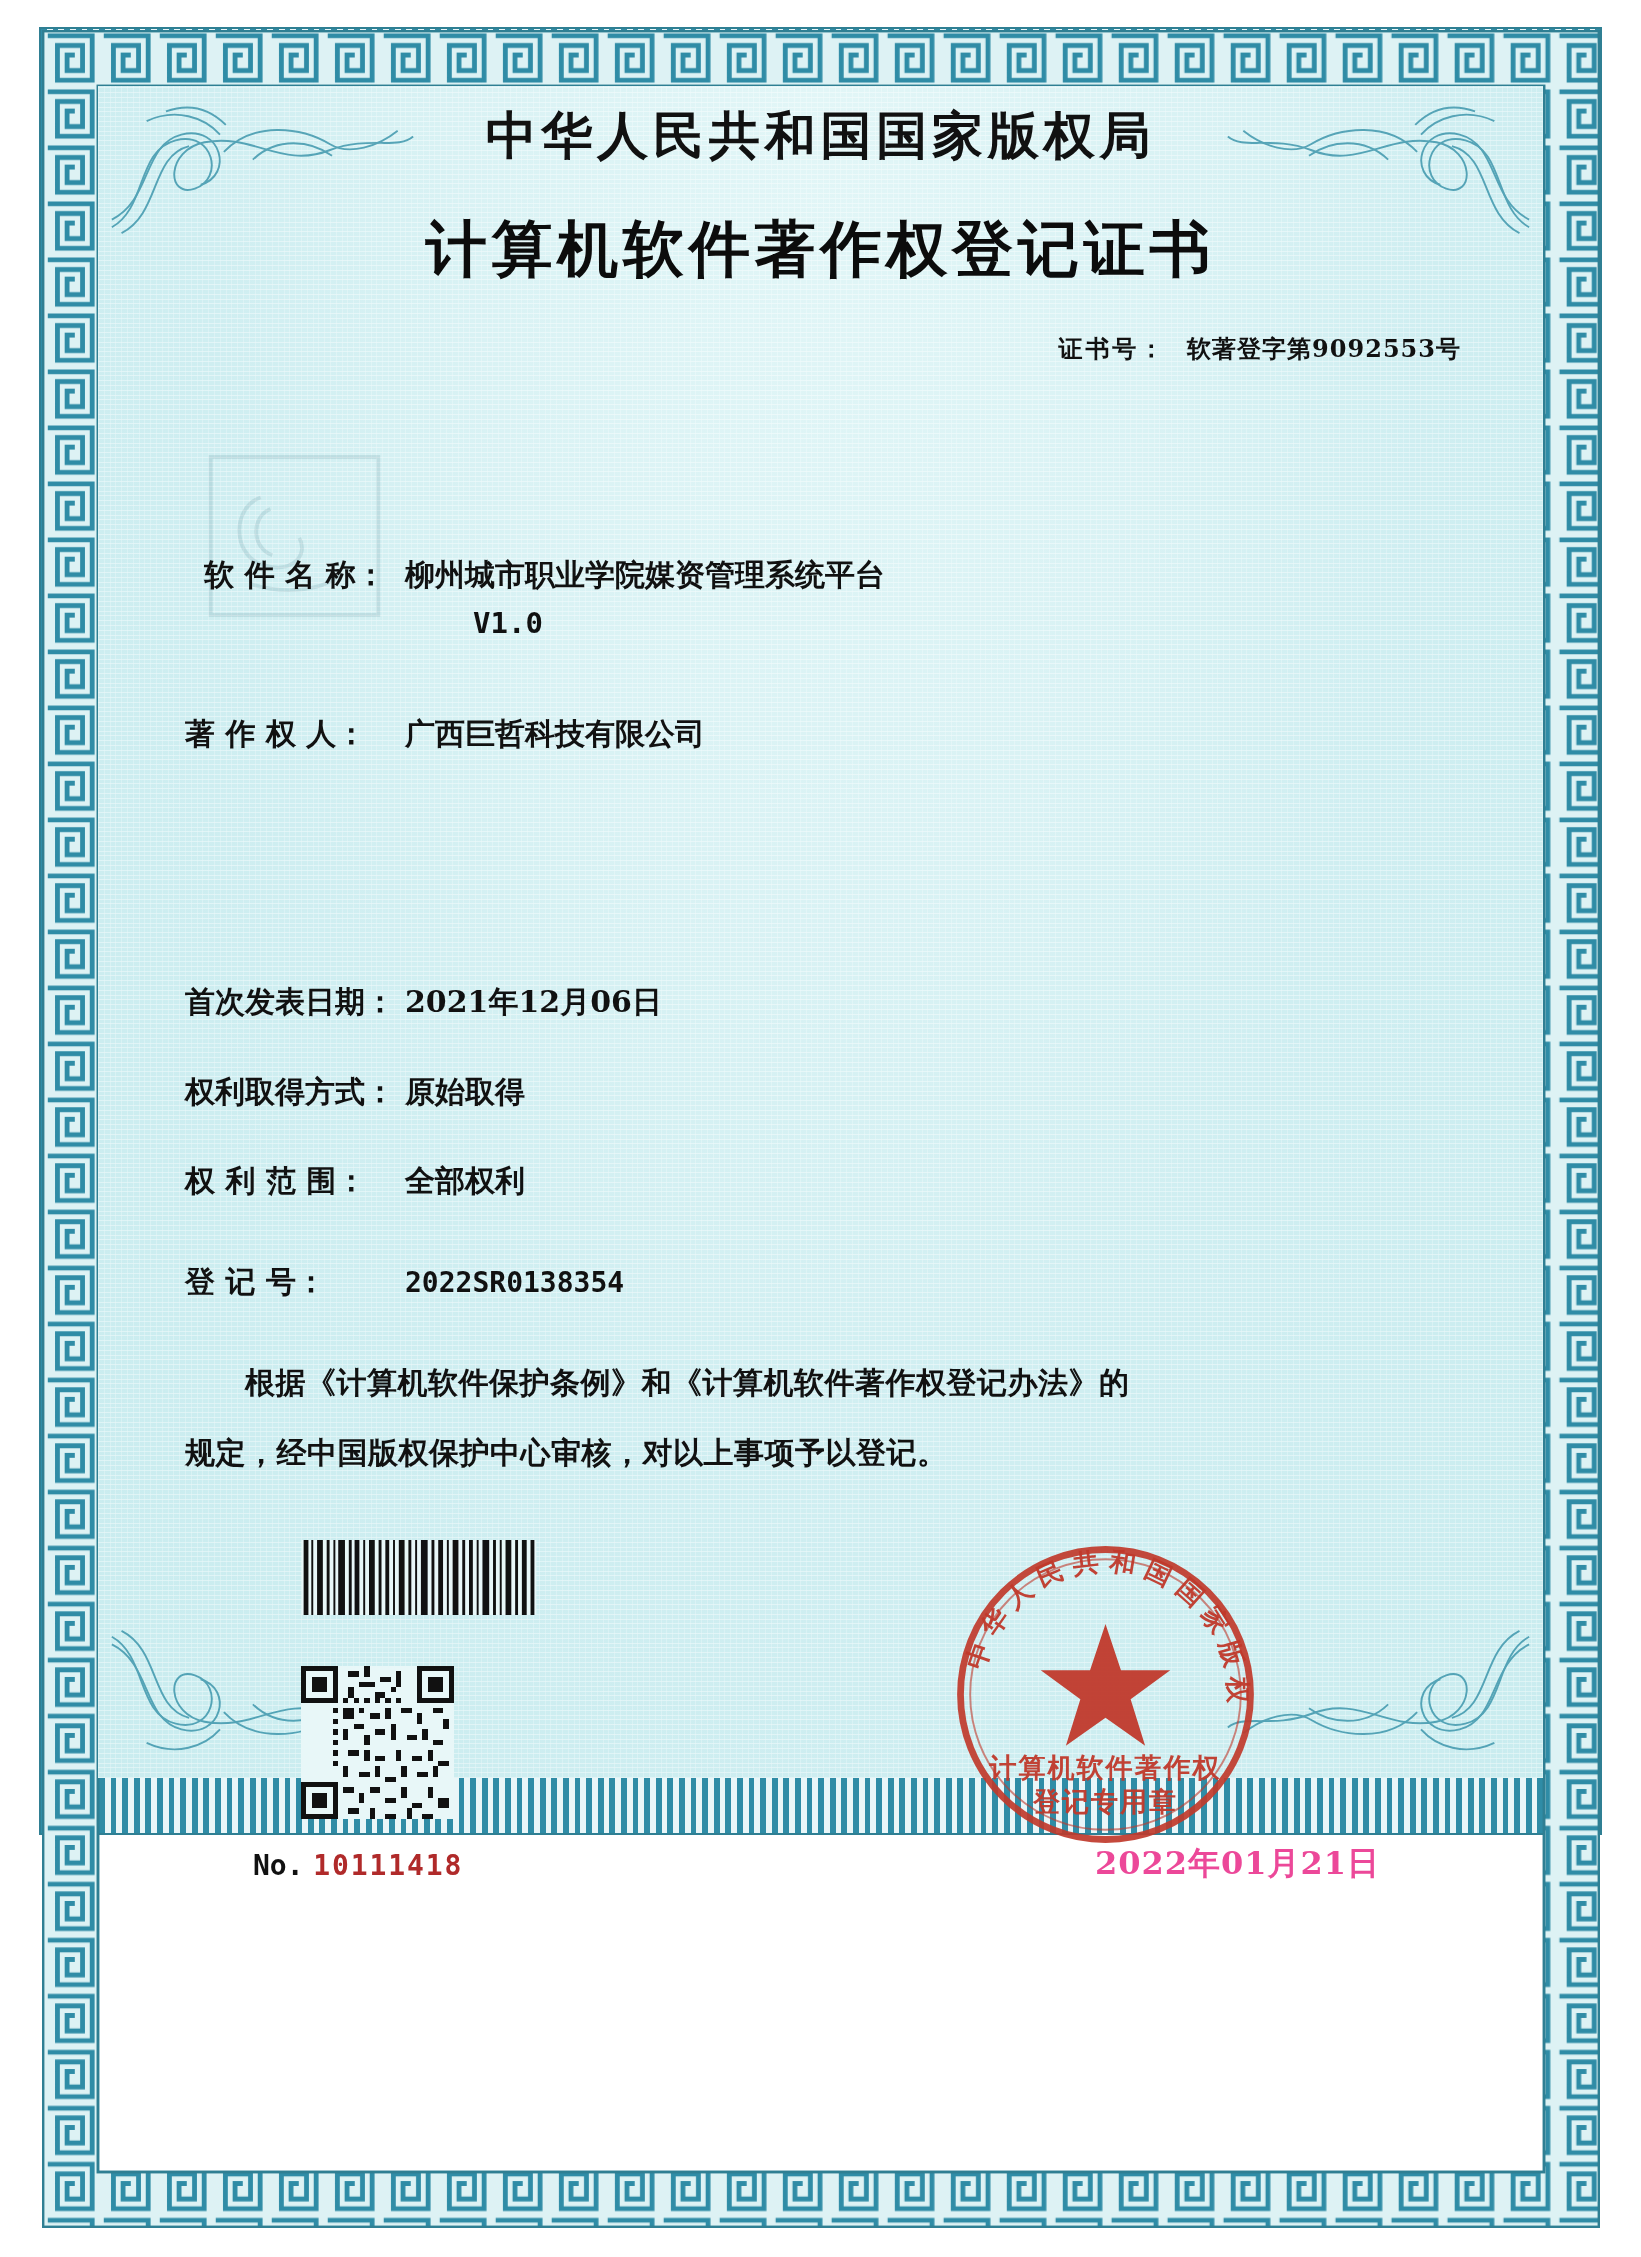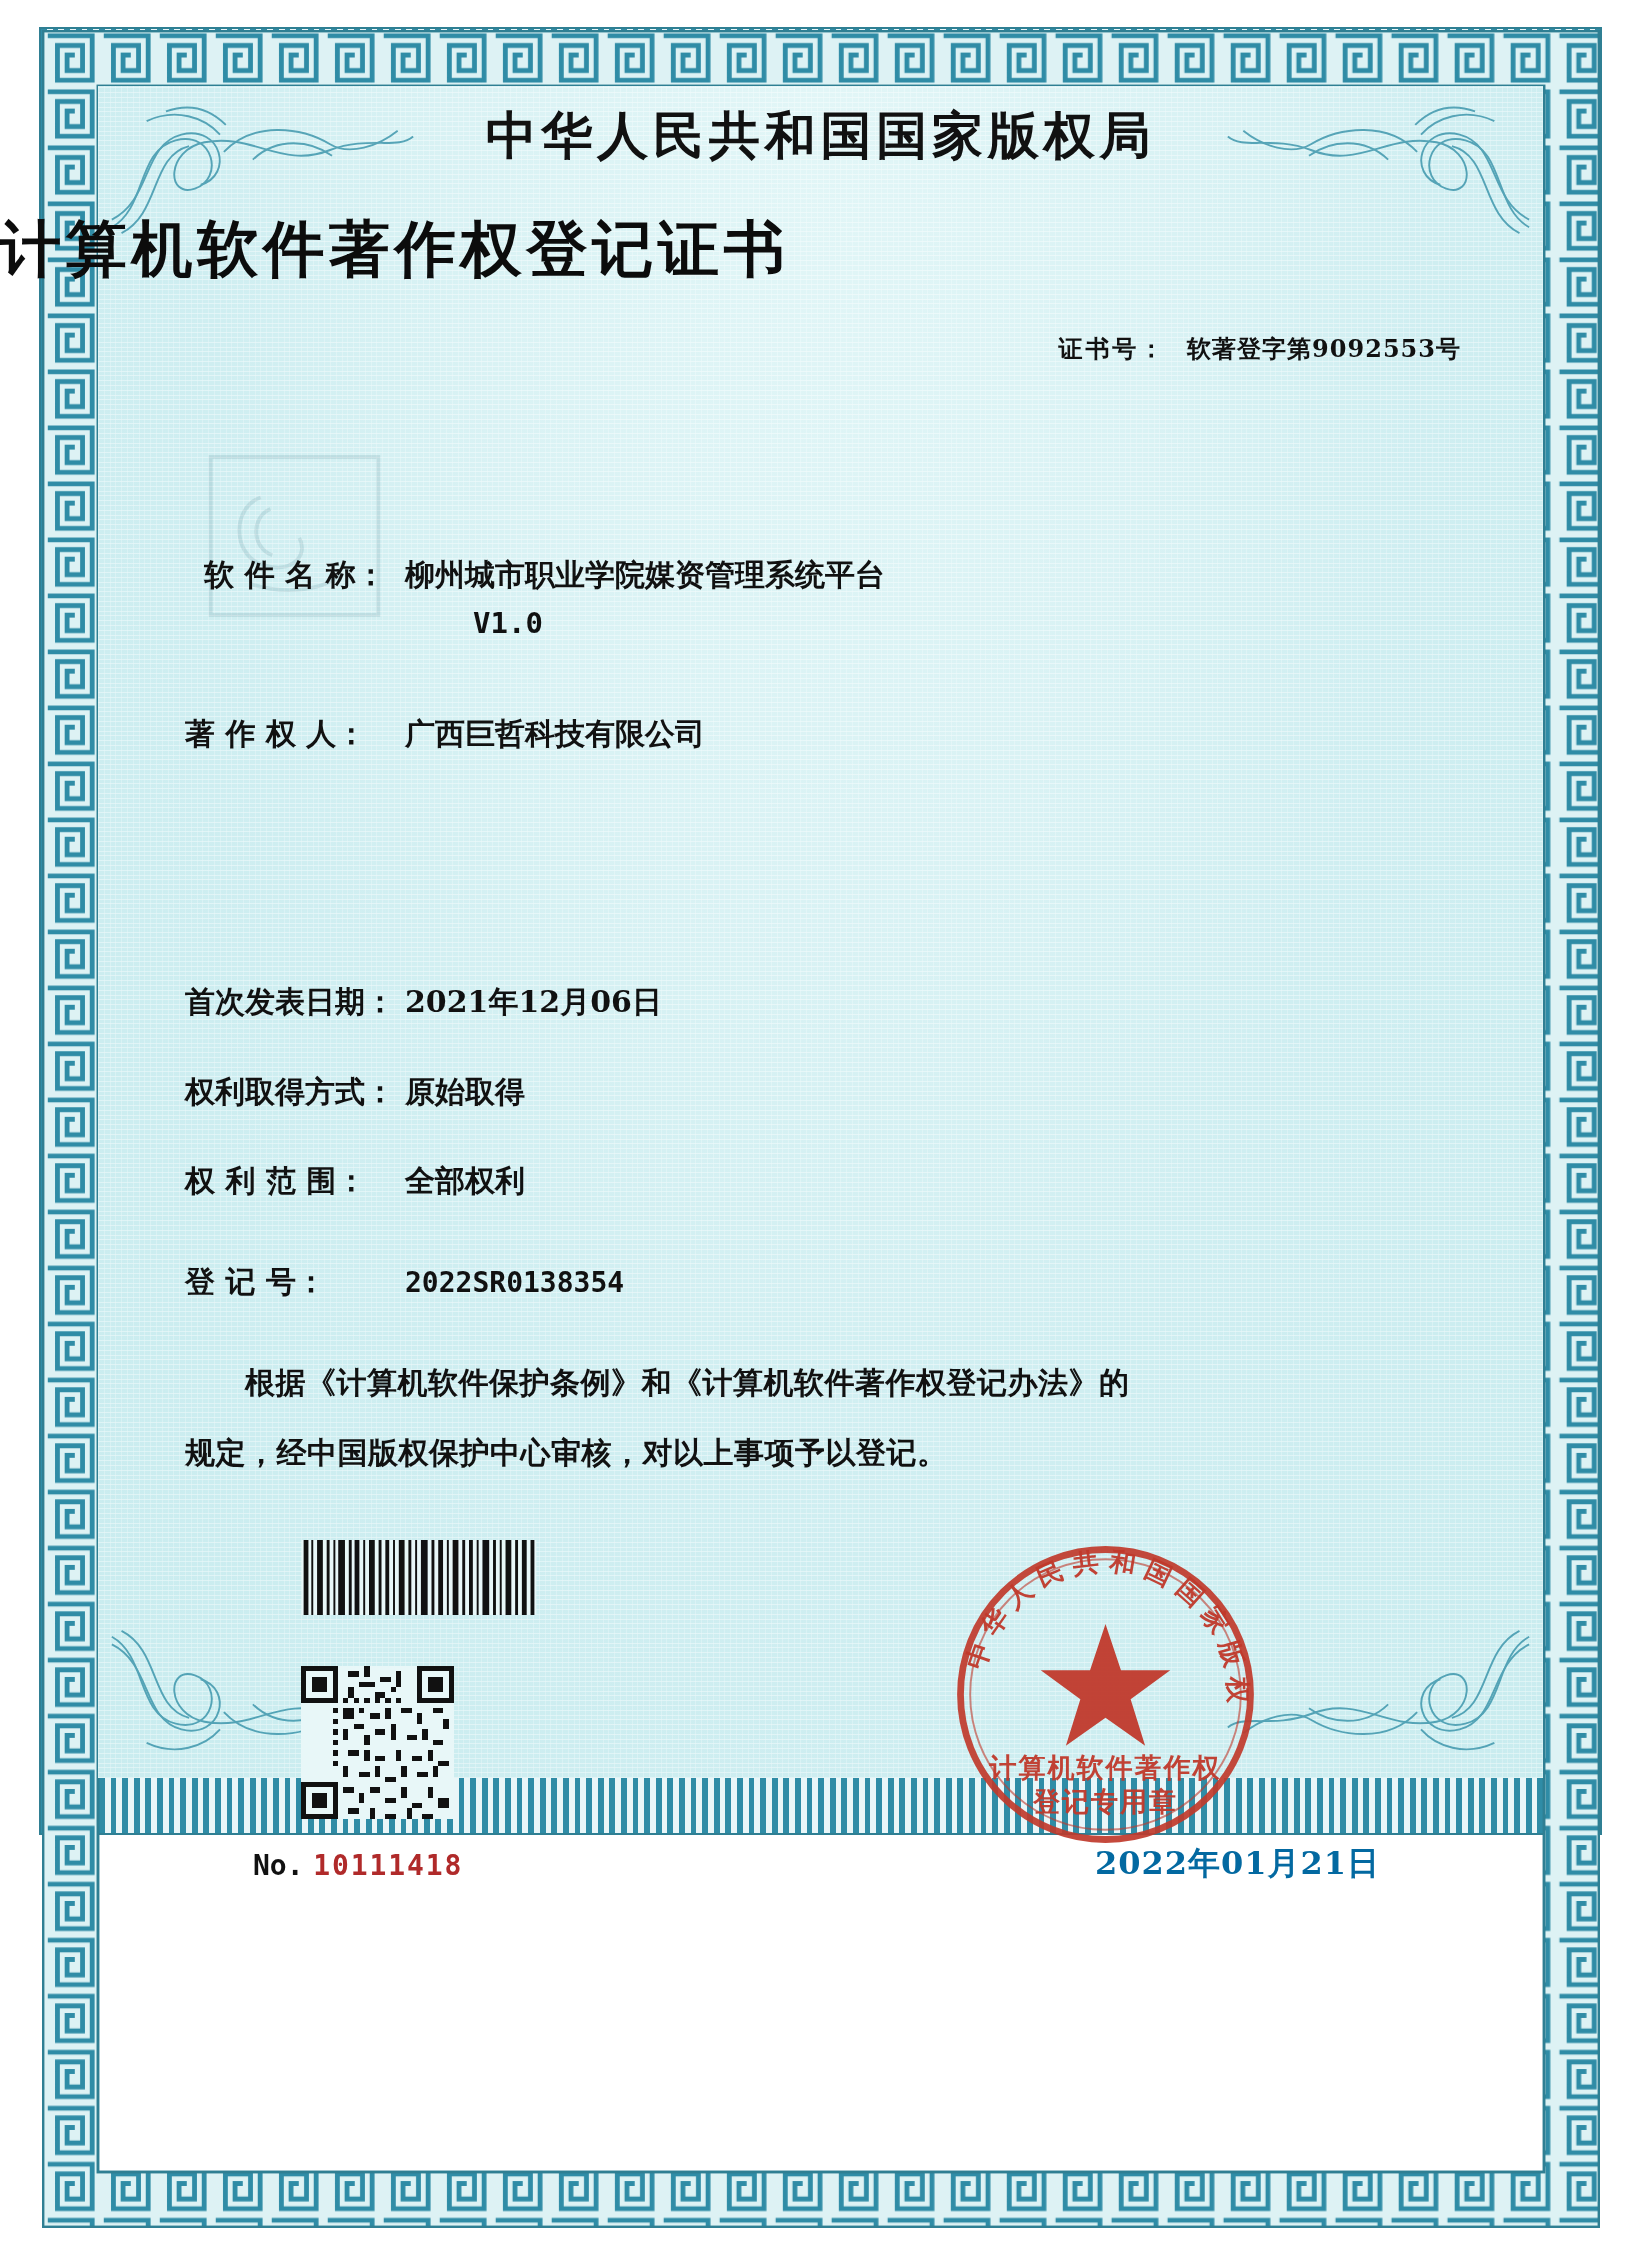--- a/index.html
+++ b/index.html
@@ -65,20 +65,21 @@
     position:absolute;left:0;right:0;top:102px;
     text-align:center;
     font-family:"DejaVu Serif","Liberation Serif",serif;
     font-weight:700;
     font-size:51px;
     letter-spacing:4.8px;
     color:#111;
   }
   .title2{
     position:absolute;left:0;right:0;top:209px;
+    text-align:center;
     font-family:"DejaVu Serif","Liberation Serif",serif;
     font-weight:700;
     font-size:61px;
     letter-spacing:4.8px;
     color:#0c0c0c;
   }
   .cert-no{
     position:absolute;right:180px;top:333px;
     font-size:24px;
     color:#111;
@@ -135,21 +136,21 @@
   }
   .serial{
     position:absolute;left:253px;top:1849px;
     font-family:"DejaVu Sans Mono","Liberation Mono",monospace;
     font-size:28px;font-weight:700;color:#111;
   }
   .serial .num{color:#b02a2a;letter-spacing:1.9px;margin-left:9.7px;}
   .issue-date{
     position:absolute;right:261px;top:1842px;
     font-family:"DejaVu Serif","Liberation Serif",serif;
-    font-size:32px;font-weight:700;color:#0369a1;
+    font-size:32px;font-weight:700;color:#ec4899;
     letter-spacing:1px;
   }
   .seal{
     position:absolute;left:946px;top:1535px;
     width:319px;height:319px;
   }
   .watermark-logo{
     position:absolute;left:203px;top:449px;
     width:183px;height:174px;
     opacity:.12;

